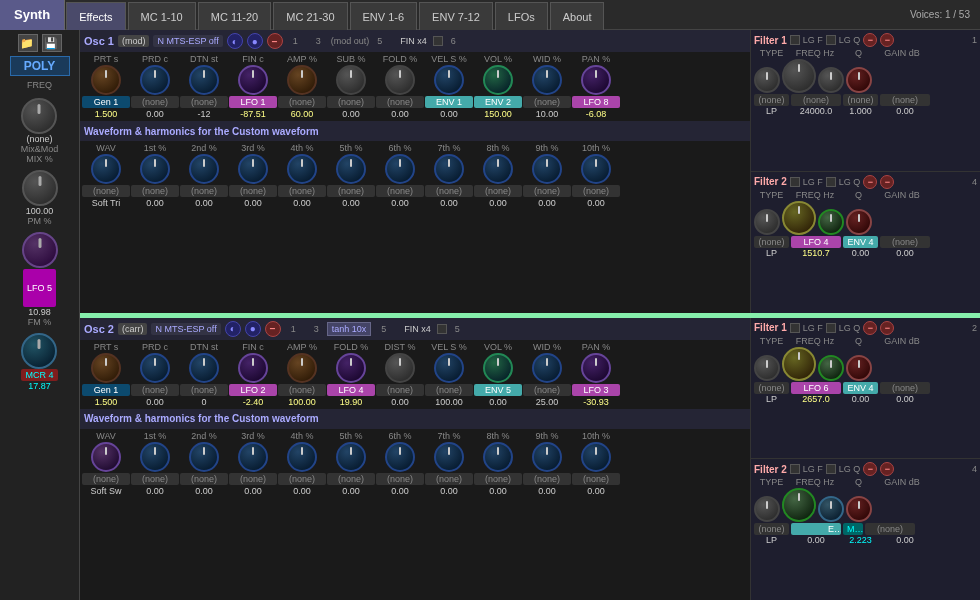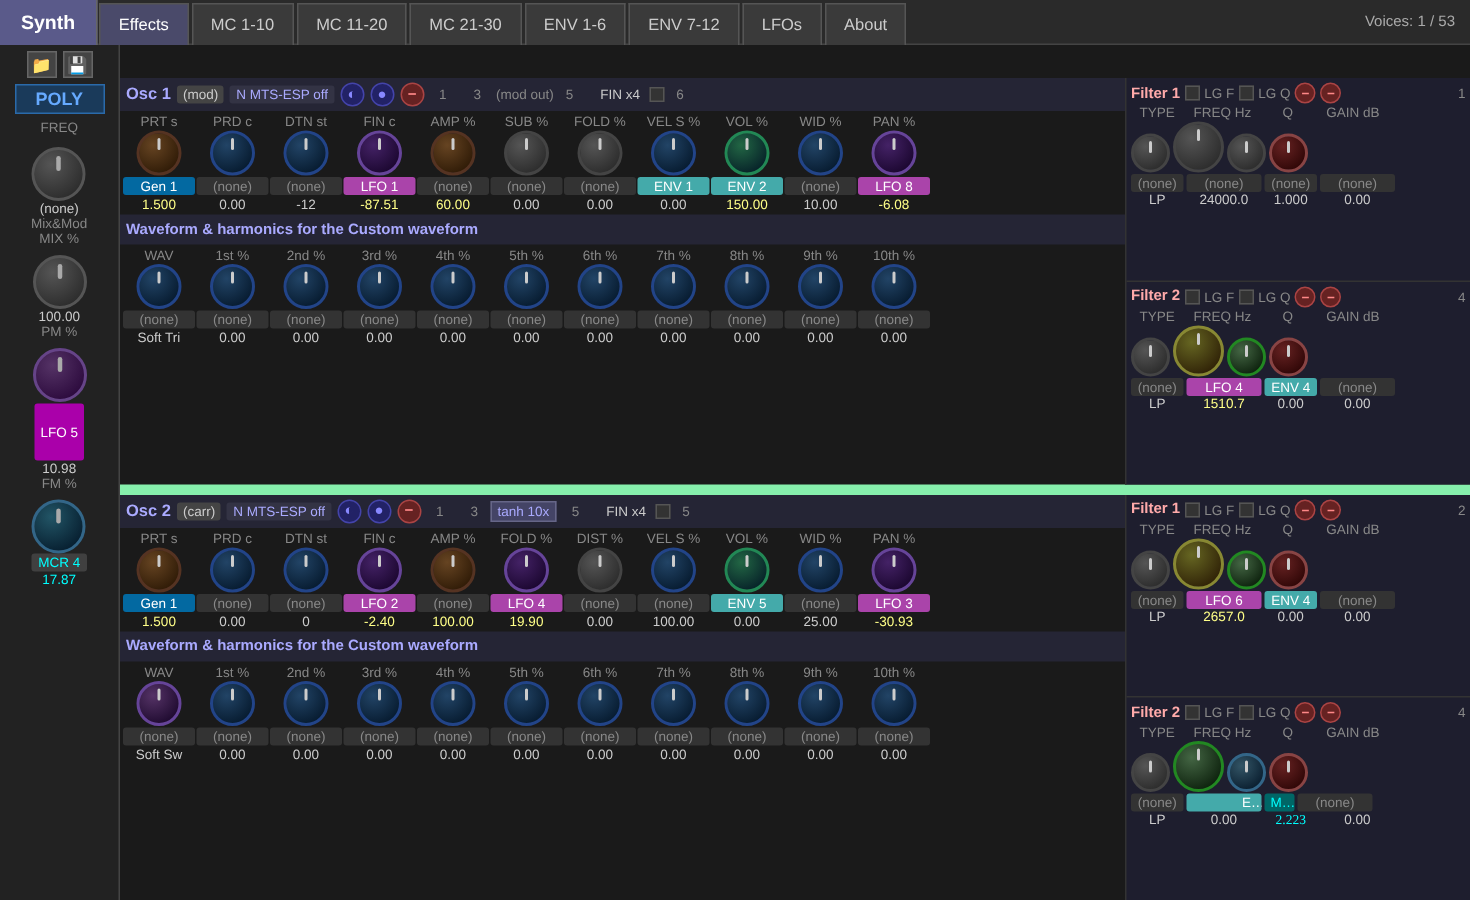--- a/index.html
+++ b/index.html
@@ -132,21 +132,21 @@
       margin-top: 1px;
     }
     .chat-badge {
       background: #5a5a00;
       color: #ff0;
       font-size: 9px;
       padding: 1px 4px;
       border-radius: 2px;
     }
     .mcr-badge {
-      background: #404040;
+      background: #7f1d1d;
       color: #0ff;
       font-size: 9px;
       padding: 1px 4px;
       border-radius: 2px;
     }
     .osc-header {
       display: flex;
       align-items: center;
       background: #252535;
       padding: 2px 4px;
@@ -226,21 +226,21 @@
       font-size: 9px;
       padding: 1px 4px;
       border-radius: 2px;
       text-align: center;
       width: 48px;
       overflow: hidden;
       text-overflow: ellipsis;
       white-space: nowrap;
     }
     .mod-none { background: #333; color: #888; }
-    .mod-gen { background: #0369a1; color: #fff; }
+    .mod-gen { background: #0c4a6e; color: #fff; }
     .mod-lfo { background: #aa44aa; color: #fff; }
     .mod-env { background: #44aaaa; color: #fff; }
     .param-value {
       color: #ff8;
       font-size: 9px;
       text-align: center;
     }
     .param-value.normal { color: #ccc; }
     .wave-header {
       background: #252535;
@@ -360,21 +360,21 @@
     </div>
     <div class="knob-container">
       <div class="knob" style="width:36px;height:36px;background:radial-gradient(circle at 35% 30%,#225566,#001122);border-color:#336688;"></div>
       <div class="mcr-badge">MCR 4</div>
       <div class="knob-value" style="color:#0ff;">17.87</div>
     </div>
   </div>
 
   <div style="flex:1;display:flex;flex-direction:column;overflow:hidden;">
 
-    <div style="display:flex;flex:1;border-bottom:7px solid #86efac;margin-top:22px;">
+    <div style="display:flex;flex:1;border-bottom:5px solid #86efac;">
 
       <div style="flex:1;display:flex;flex-direction:column;">
 
         <div class="osc-header">
           <span class="osc-title">Osc 1</span>
           <span class="osc-tag">(mod)</span>
           <span style="background:#334;color:#aaf;font-size:9px;padding:1px 4px;border-radius:2px;">N MTS-ESP off</span>
           <div class="icon-btn blue">◐</div>
           <div class="icon-btn blue">●</div>
           <div class="icon-btn minus">−</div>
@@ -838,21 +838,21 @@
           </div>
           <div style="display:flex;gap:2px;margin-top:1px;">
             <span class="mod-badge mod-none" style="width:35px;">(none)</span>
             <span class="mod-badge mod-env" style="width:50px;padding-left:37px;">ENV 6</span>
             <span class="mod-badge" style="width:20px;background:#006666;color:#0ff;">MCR 8</span>
             <span class="mod-badge mod-none" style="width:50px;">(none)</span>
           </div>
           <div style="display:flex;gap:2px;">
             <span class="param-value normal" style="width:35px;">LP</span>
             <span class="param-value normal" style="width:50px;">0.00</span>
-            <span class="param-value" style="width:35px;color:#0ff;font-family:Liberation Serif, serif;">2.223</span>
+            <span class="param-value" style="width:35px;color:#0ff;">2.223</span>
             <span class="param-value normal" style="width:50px;">0.00</span>
           </div>
         </div>
 
       </div>
     </div>
 
   </div>
 </div>
 

